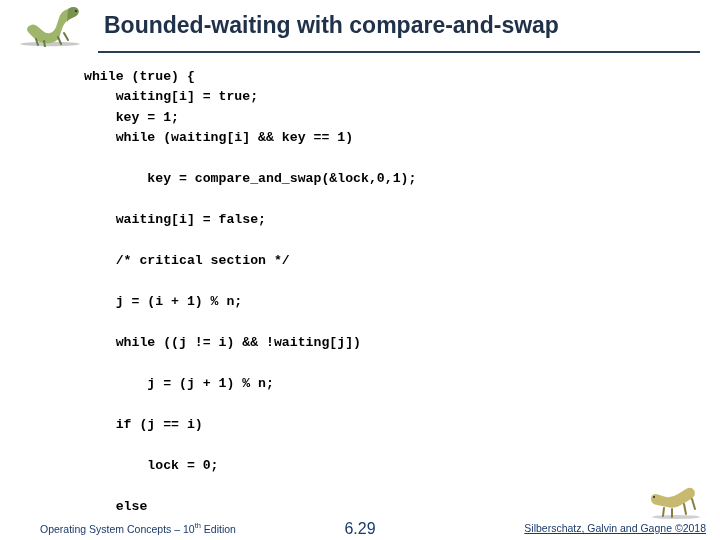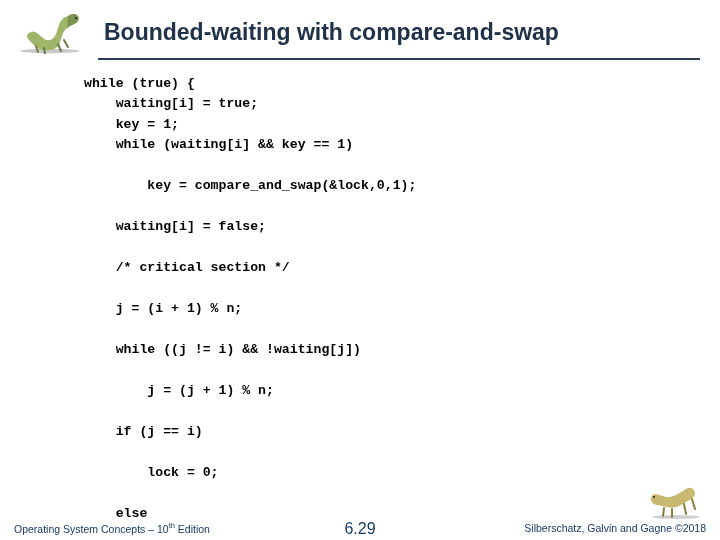--- a/index.html
+++ b/index.html
@@ -7,21 +7,21 @@
     width: 720px;
     height: 540px;
     background: #fff;
     font-family: Arial, Helvetica, sans-serif;
     position: relative;
     overflow: hidden;
   }
   .header {
     display: flex;
     align-items: center;
-    padding: 10px 20px 0 14px;
+    padding: 3px 20px 0 14px;
   }
   .dino-icon {
     width: 76px;
     height: 44px;
     margin-right: 14px;
     flex: 0 0 auto;
   }
   .title {
     font-size: 23px;
     font-weight: bold;
@@ -46,30 +46,30 @@
     position: absolute;
     bottom: 6px;
     left: 0;
     right: 0;
     padding: 0 14px;
     display: flex;
     align-items: flex-end;
     justify-content: space-between;
     font-size: 10.5px;
   }
-  .footer-left { color: #1a3a6a; }
+  .footer-left { color: #1a3a6a; margin-left: 26px; }
   .footer-left sup { font-size: 7.5px; }
   .footer-center {
     color: #1a3a6a;
     position: absolute;
     left: 50%;
     transform: translateX(-50%);
     bottom: 2px;
   }
-  .footer-right { color: #1a3a6a; text-align: center; }
+  .footer-right { color: #1a3a6a; text-align: center; text-decoration: underline; }
   .footer-dino {
     width: 60px;
     height: 36px;
     display: block;
     margin-left: auto;
     margin-bottom: 2px;
   }
 </style>
 </head>
 <body>

